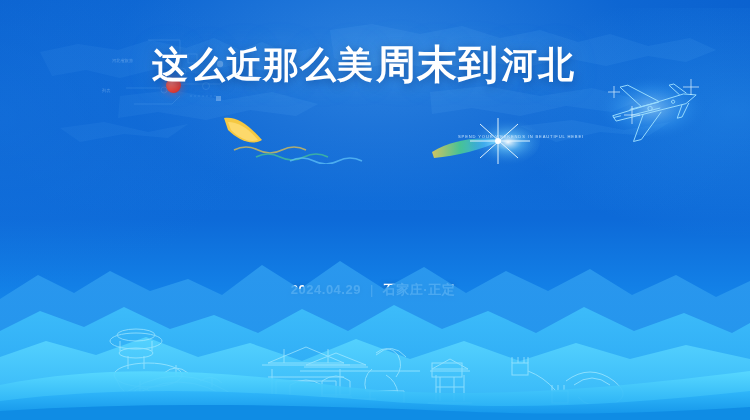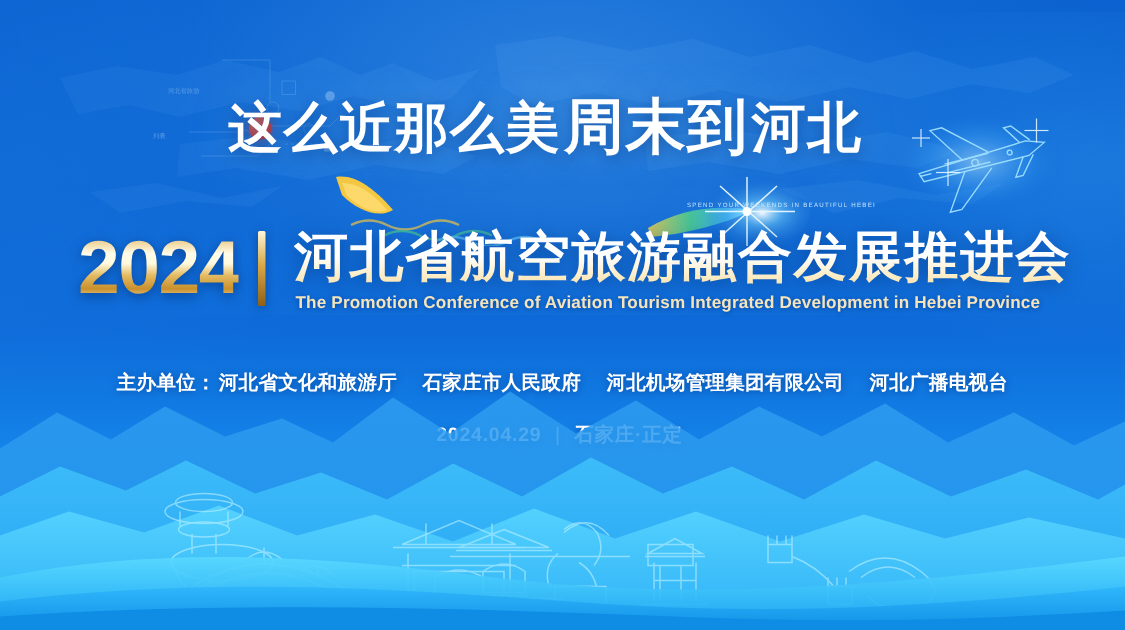--- a/index.html
+++ b/index.html
@@ -35,21 +35,21 @@
 
   
   .slogan-wrap{position:absolute;left:0;top:34px;width:750px;height:100px;}
   .slogan{
     position:absolute;left:152px;top:0;
     font-family:"Liberation Serif","DejaVu Serif",serif;
     font-weight:700;color:#ffffff;white-space:nowrap;
     text-shadow:0 2px 10px rgba(3,48,120,.55), 0 0 26px rgba(120,210,255,.35);
   }
   .s-big{font-size:36px;line-height:62px;letter-spacing:1px;display:inline-block;vertical-align:bottom;}
-  .s-mid{font-size:40px;line-height:62px;letter-spacing:1px;display:inline-block;vertical-align:bottom;padding:0 2px;margin-top:20px;}
+  .s-mid{font-size:40px;line-height:62px;letter-spacing:1px;display:inline-block;vertical-align:bottom;padding:0 2px;}
   .reddot{
     position:absolute;left:166px;top:44px;width:15px;height:15px;border-radius:50%;
     background:radial-gradient(circle at 35% 32%,#ff6b57,#e0342a 70%,#c22118);
     box-shadow:0 0 8px rgba(255,70,50,.55);
   }
   .gold-ribbon{position:absolute;left:222px;top:80px;width:44px;height:34px;}
   .sparkle{position:absolute;left:430px;top:78px;width:110px;height:56px;}
   .engmicro{
     position:absolute;left:458px;top:100px;width:92px;
     font-size:4.1px;letter-spacing:.85px;line-height:6.4px;color:#cfe9ff;
@@ -220,30 +220,21 @@
 
     <svg class="wavelines" viewBox="0 0 150 22">
       <g fill="none" stroke-width="1.6">
         <path d="M2 8 Q14 2 26 8 T50 8 T74 8" stroke="#f5c842" opacity=".85"></path>
         <path d="M24 15 Q36 9 48 15 T72 15 T96 15" stroke="#4fd18a" opacity=".8"></path>
         <path d="M58 19 Q70 13 82 19 T106 19 T130 19" stroke="#6fd4ff" opacity=".75"></path>
       </g>
     </svg>
   </div>
 
-  <div class="titlerow">
-    <div class="year">2024</div>
-    <div class="yearbar"></div>
-    <div class="maintitle">河北省航空旅游融合发展推进会</div>
-    <div class="subtitle">The Promotion Conference of Aviation Tourism Integrated Development in Hebei Province</div>
-  </div>
-
-  <div class="orgline">
-    <span class="lbl">主办单位：</span><span>河北省文化和旅游厅</span><span class="org">石家庄市人民政府</span><span class="org">河北机场管理集团有限公司</span><span class="org">河北广播电视台</span>
-  </div>
+
 
   <div class="dateline">
     <span>2024.04.29</span><span class="sep">|</span><span>石家庄·正定</span>
   </div>
 
   <svg class="scenery" viewBox="0 0 750 175" preserveAspectRatio="none">
     <defs>
       <linearGradient id="m1" x1="0" y1="0" x2="0" y2="1">
         <stop offset="0%" stop-color="#2f9df0"></stop>
           <stop offset="100%" stop-color="#1f8ee9"></stop>

